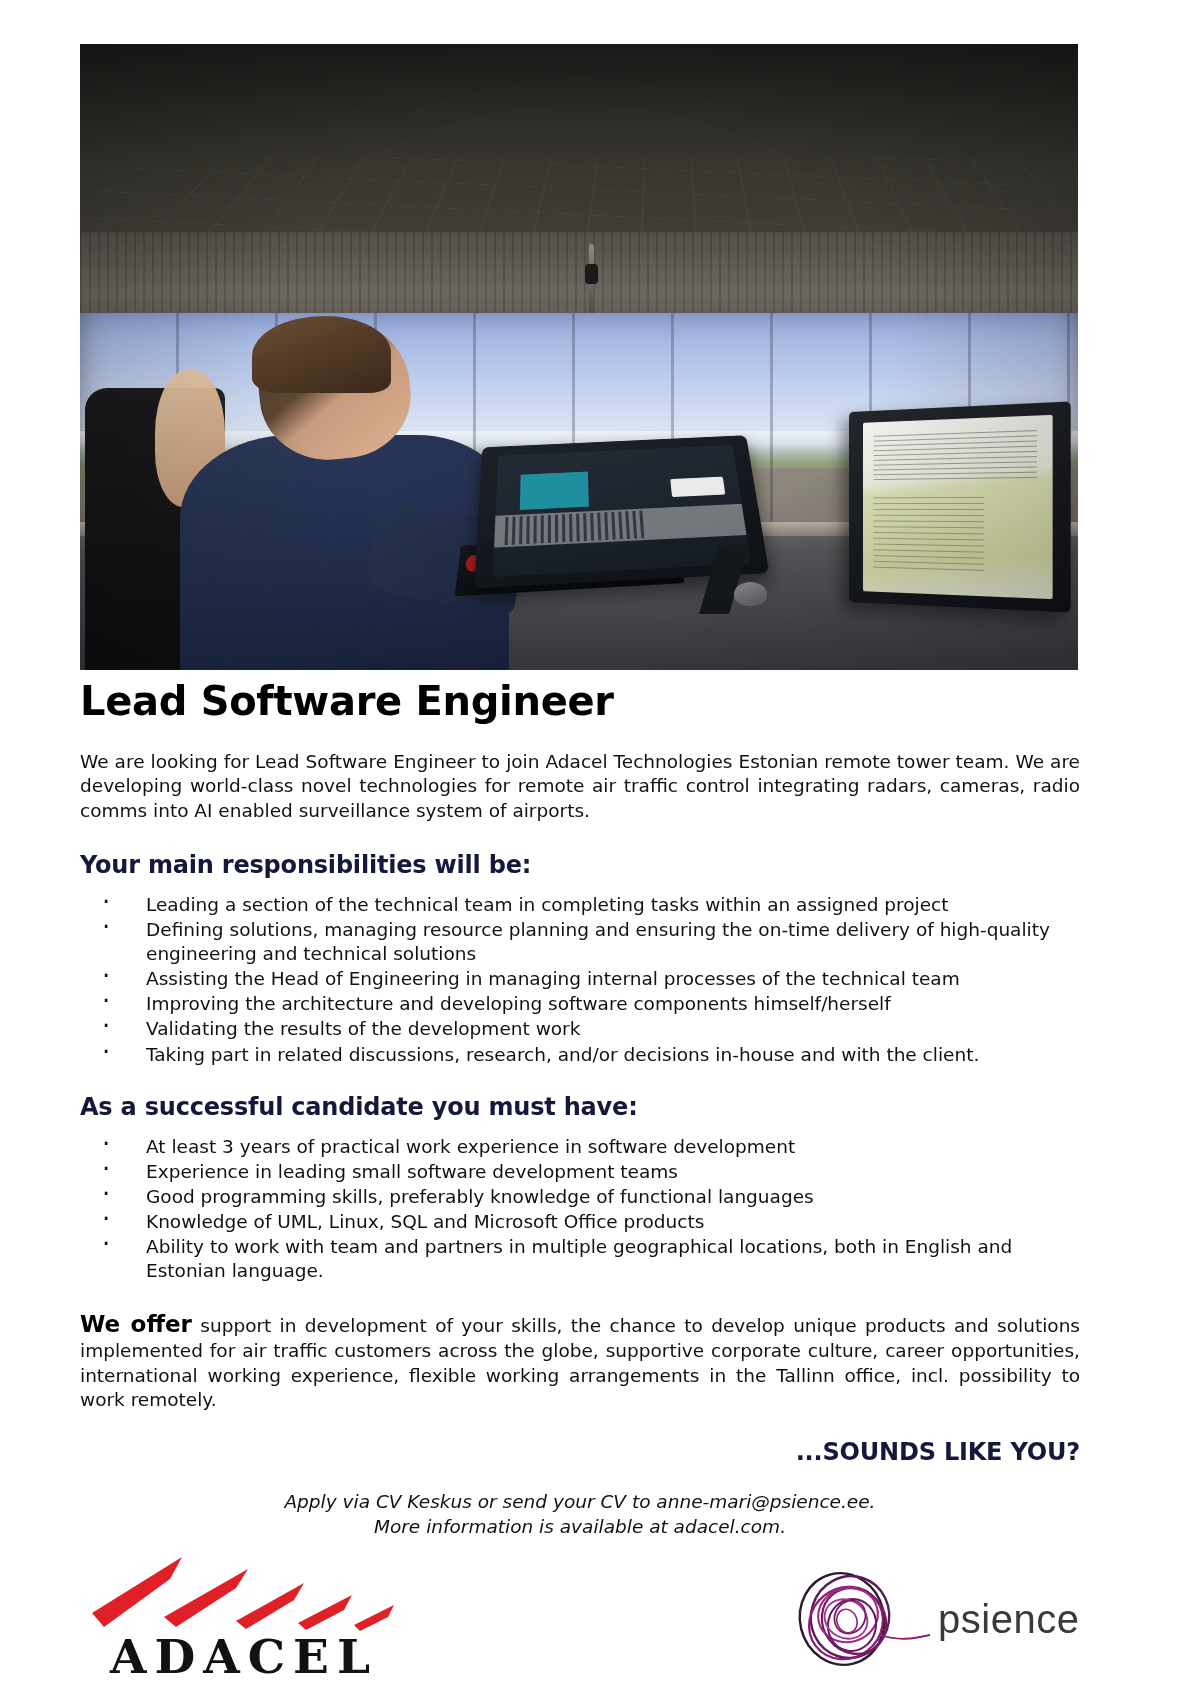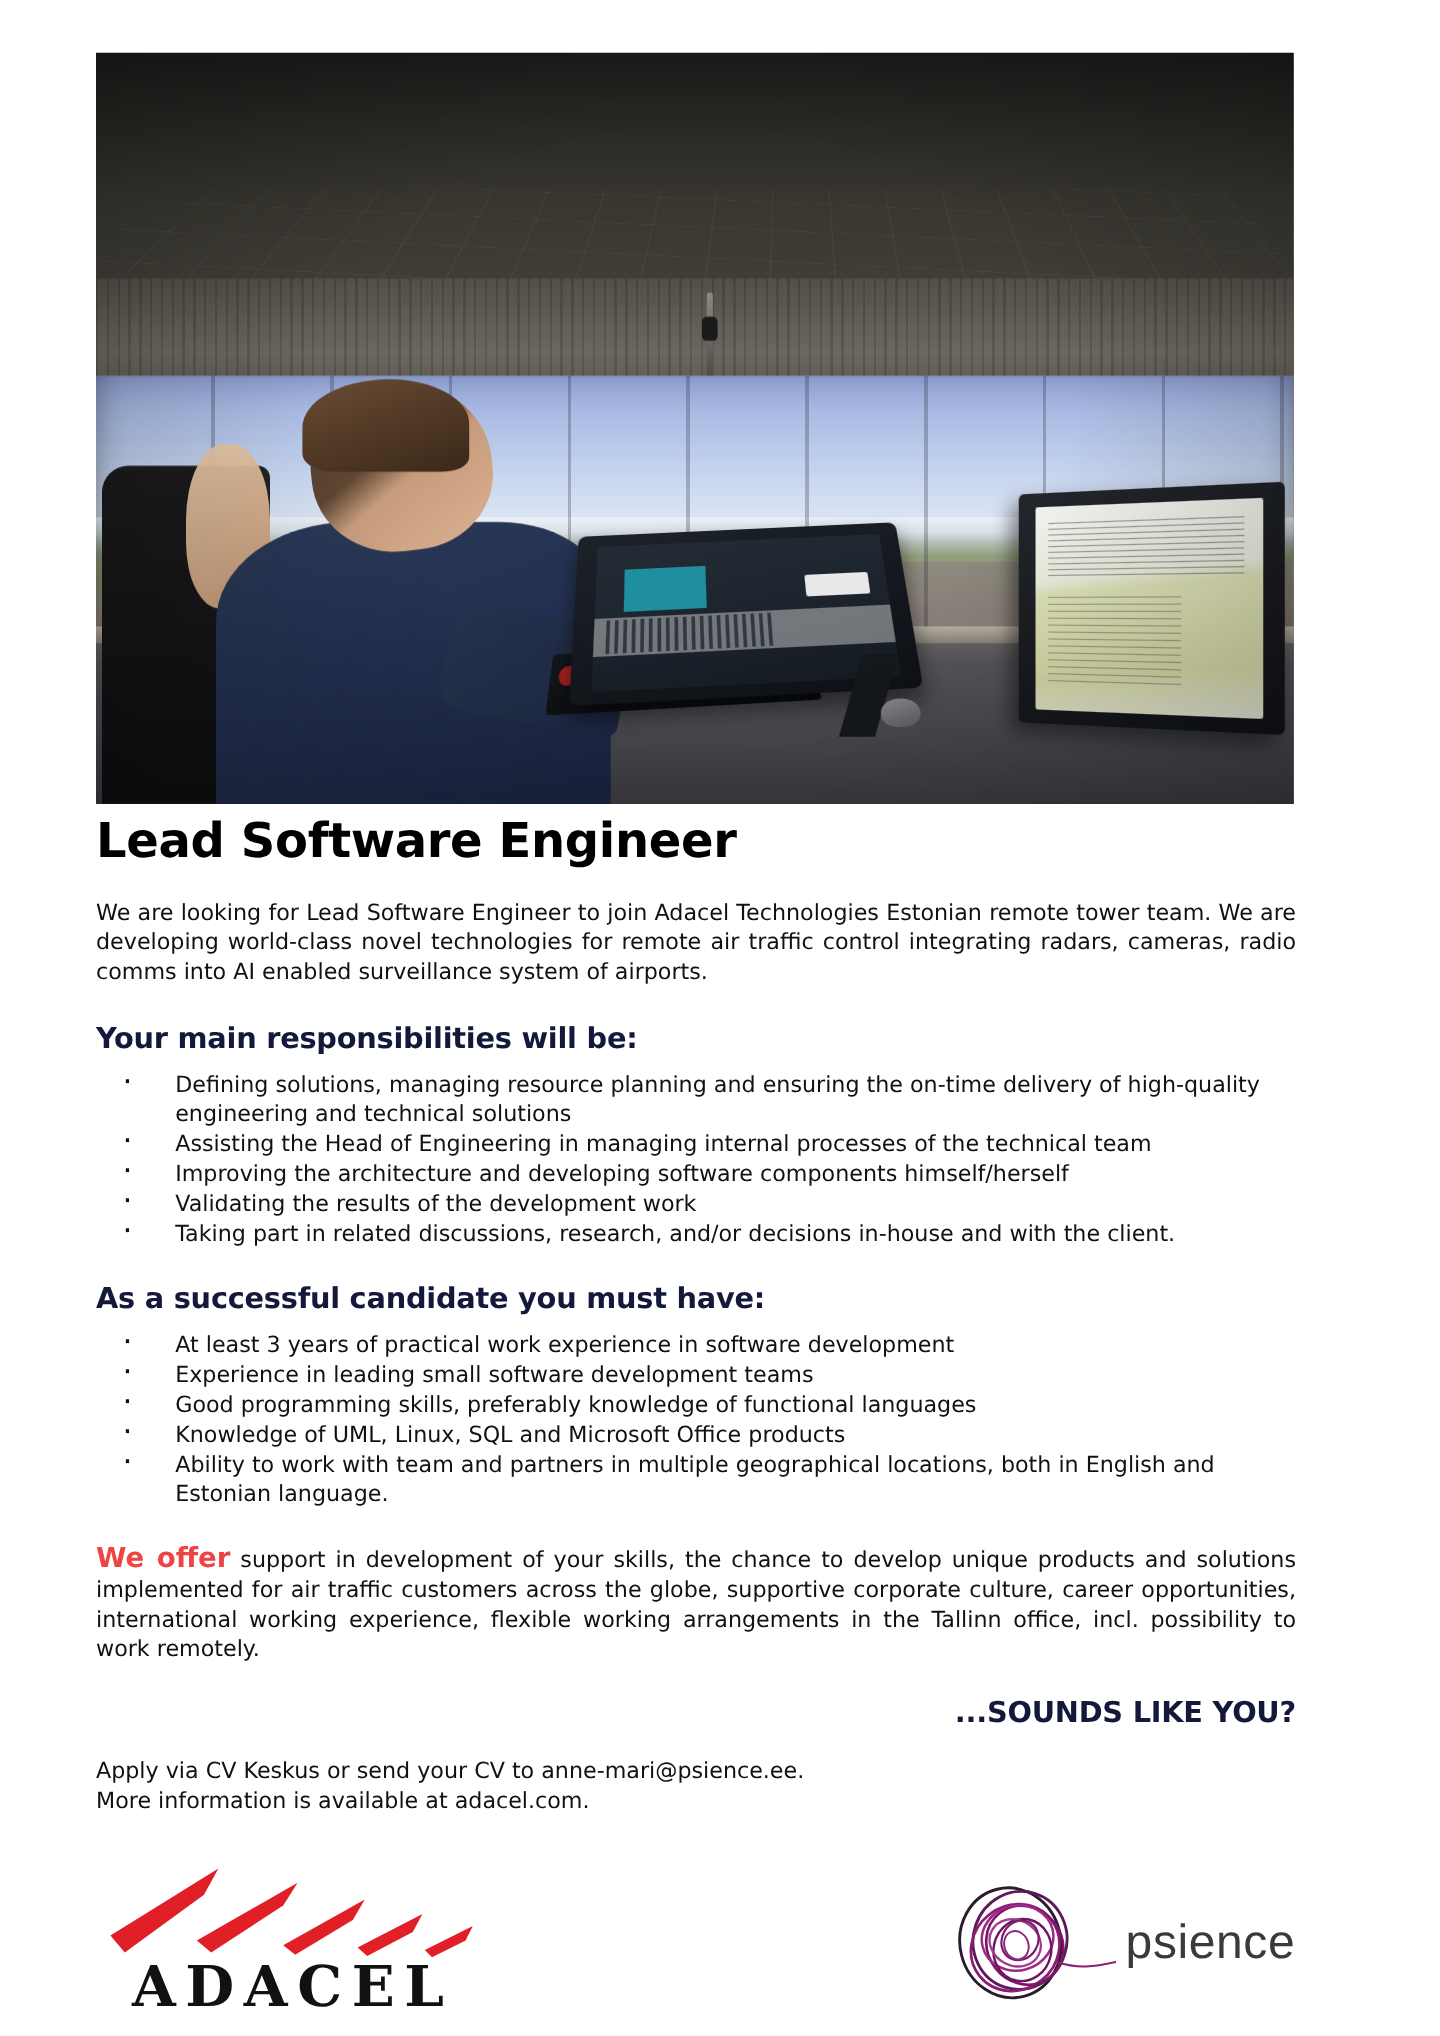--- a/index.html
+++ b/index.html
@@ -361,37 +361,38 @@
   p.offer {
     font-size: 18.5px;
     line-height: 1.32;
     text-align: justify;
     margin: 0 0 26px 0;
     color: #111111;
   }
   p.offer .lead {
     font-size: 23px;
     font-weight: bold;
-    color: #ef4444;
+    color: #000000;
   }
 
   .tagline {
     text-align: right;
     font-size: 24px;
     font-weight: bold;
     color: #14193c;
     margin: 0 0 24px 0;
     letter-spacing: -0.2px;
   }
 
   .contact {
-    text-align: left;
+    text-align: center;
     font-size: 18.5px;
     line-height: 1.33;
     color: #111111;
+    font-style: italic;
   }
   .contact div { margin: 0; }
 
   
   .logos {
     position: absolute;
     left: 0;
     top: 1545px;
     width: 1200px;
     height: 152px;
@@ -504,20 +505,21 @@
   </div>
 
   <div class="content">
 
     <h1 class="job-title">Lead Software Engineer</h1>
 
     <p class="intro">We are looking for Lead Software Engineer to join Adacel Technologies Estonian remote tower team. We are developing world-class novel technologies for remote air traffic control integrating radars, cameras, radio comms into AI enabled surveillance system of airports.</p>
 
     <h2 class="section">Your main responsibilities will be:</h2>
     <ul class="bullets">
+      <li>Leading a section of the technical team in completing tasks within an assigned project</li>
       <li>Defining solutions, managing resource planning and ensuring the on-time delivery of high-quality engineering and technical solutions</li>
       <li>Assisting the Head of Engineering in managing internal processes of the technical team</li>
       <li>Improving the architecture and developing software components himself/herself</li>
       <li>Validating the results of the development work</li>
       <li>Taking part in related discussions, research, and/or decisions in-house and with the client.</li>
     </ul>
 
     <h2 class="section">As a successful candidate you must have:</h2>
     <ul class="bullets">
       <li>At least 3 years of practical work experience in software development</li>

